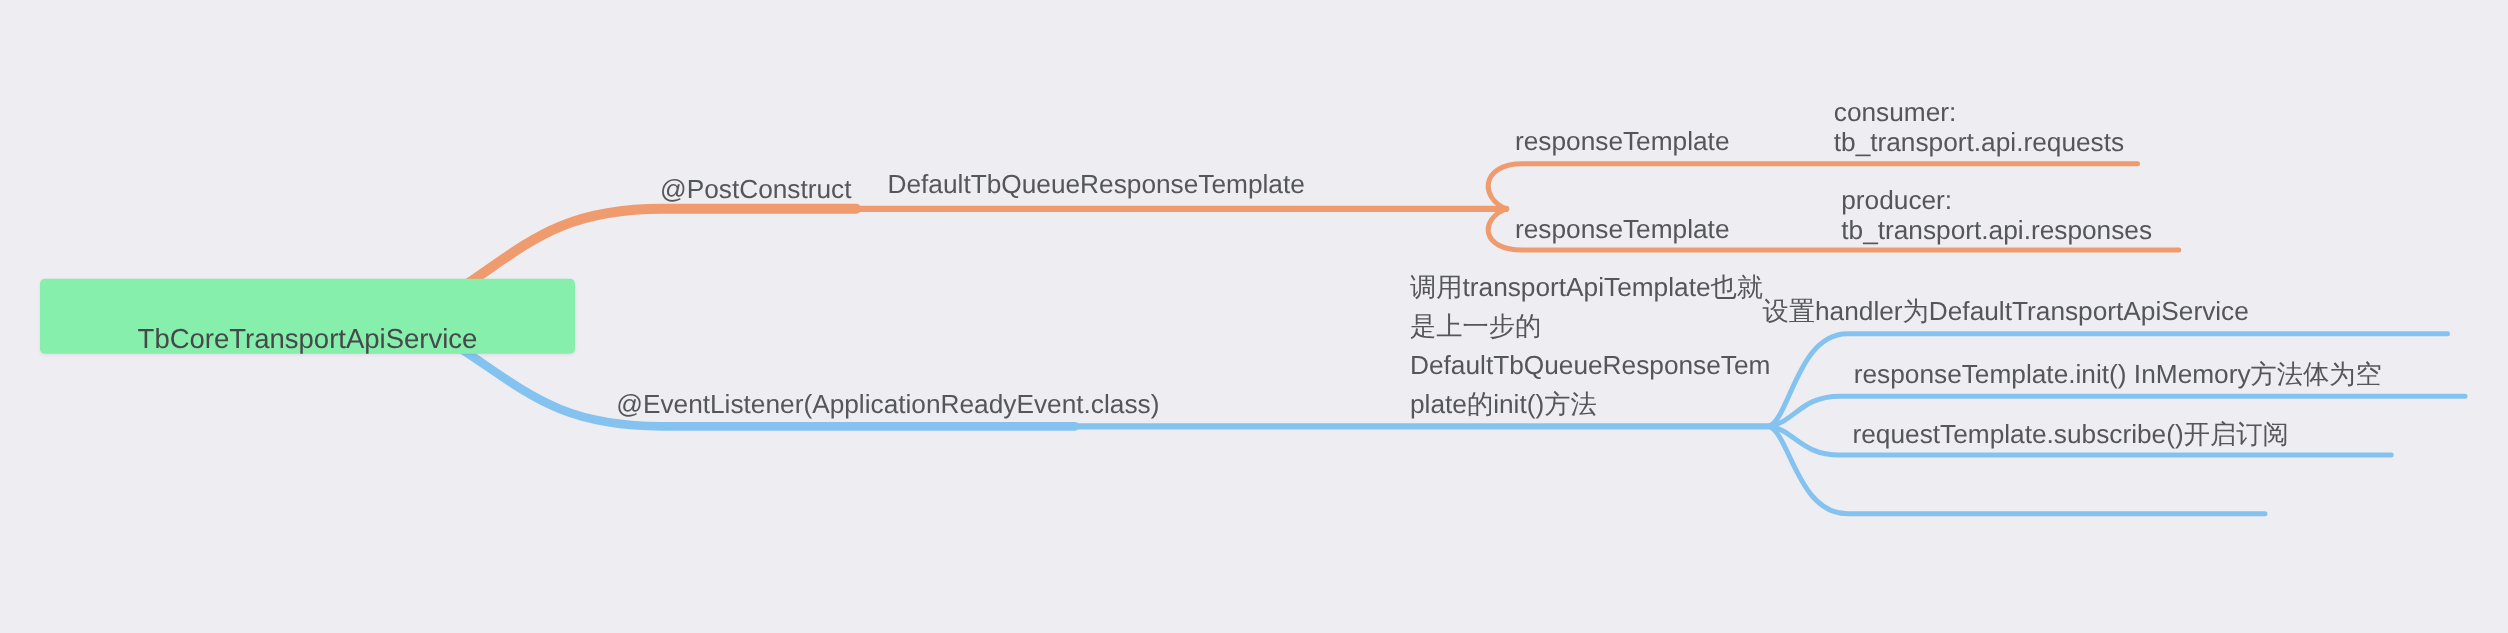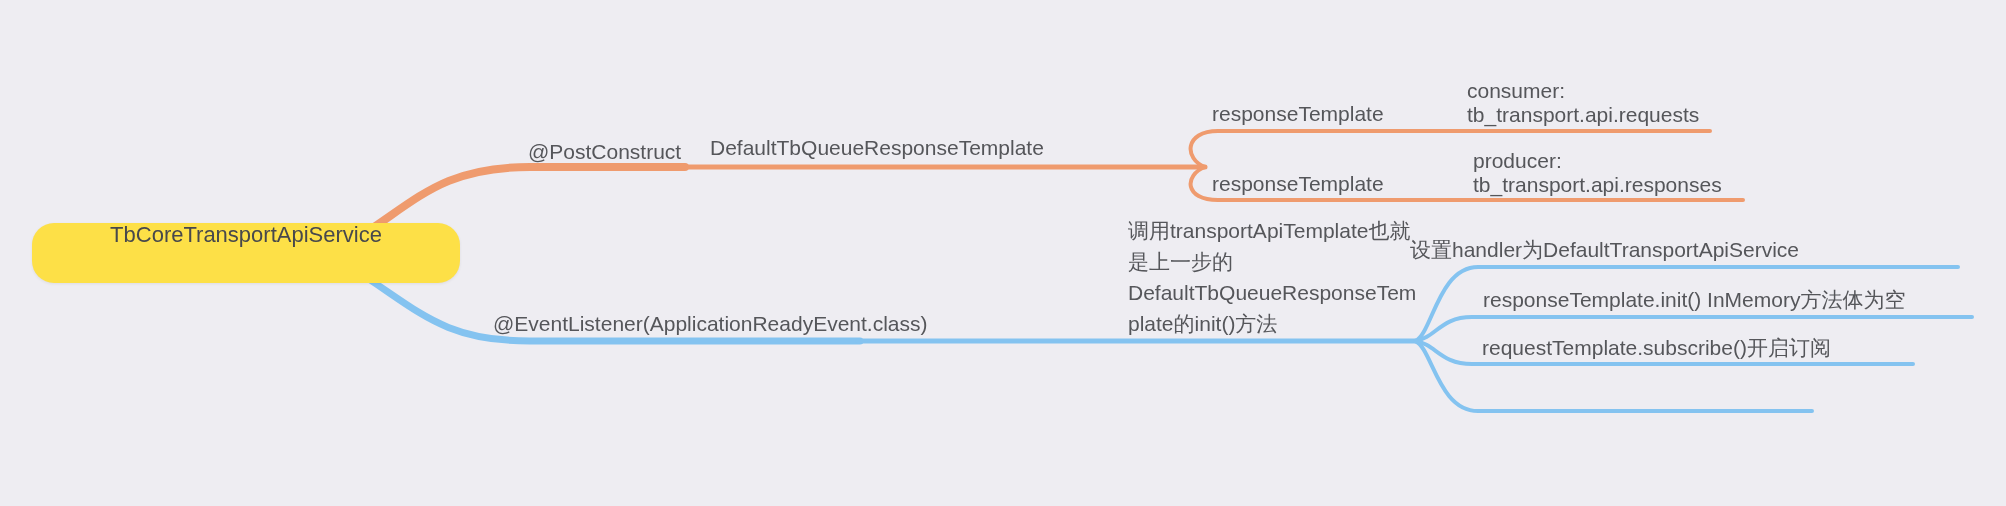--- a/index.html
+++ b/index.html
@@ -45,25 +45,25 @@
   }
   .label.multiline { white-space: pre-line; }
   .note { line-height: 31px; }
   .detail { line-height: 24px; margin-left: 29px; }
   .root-node {
     position: absolute;
     left: 32px;
     top: 223px;
     width: 428px;
     height: 60px;
-    background: #fde047;
-    border-radius: 22px;
+    background: #86efac;
+    border-radius: 4px;
     box-shadow: 0 1px 3px rgba(40,40,60,0.08);
     display: flex;
-    align-items: flex-start;
+    align-items: flex-end;
     justify-content: center;
   }
   .root-node .root-label {
     position: static;
     color: var(--root-text);
     font-size: 22px;
   }
 </style>
 </head>
 <body>

